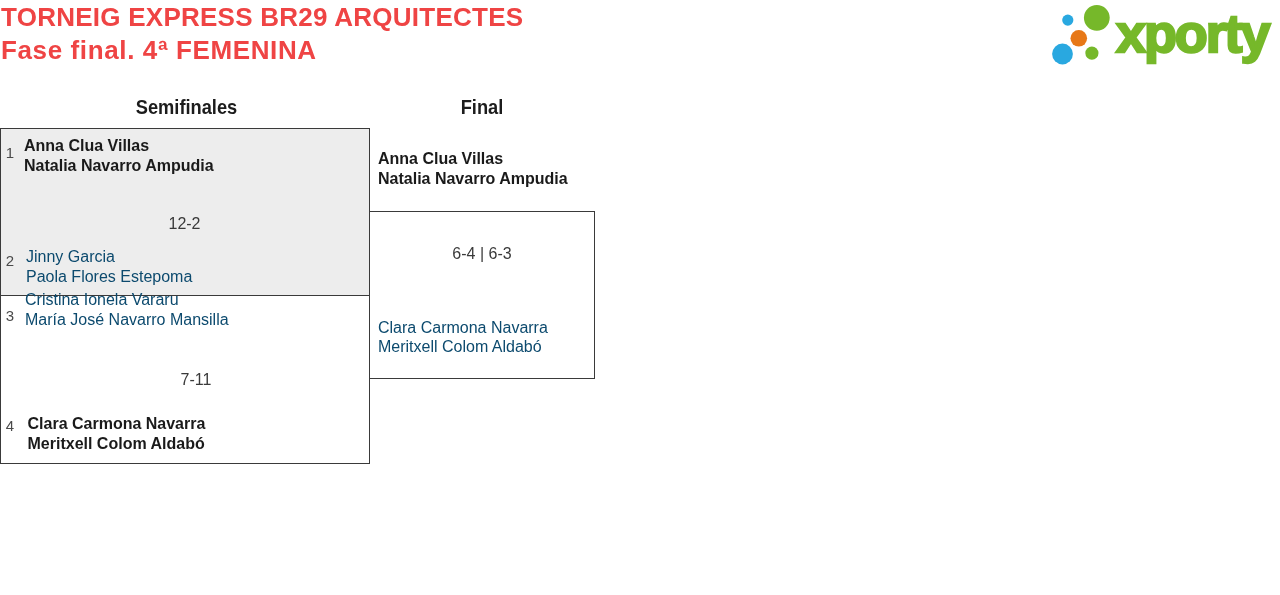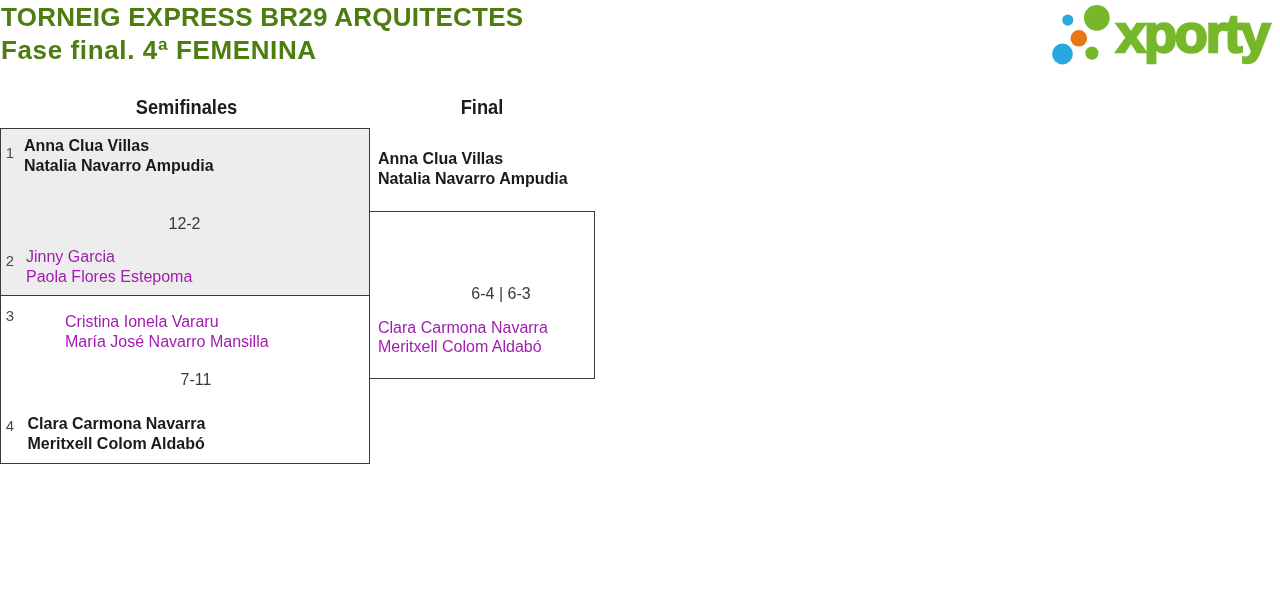--- a/index.html
+++ b/index.html
@@ -1,23 +1,23 @@
 <!DOCTYPE html>
 <html><head>
 <meta charset="utf-8">
 <style>
   * { margin:0; padding:0; box-sizing:border-box; }
   html,body { width:1280px; height:595px; background:#fff; overflow:hidden; }
   body { font-family:"Liberation Sans", sans-serif; position:relative; }
   .abs { position:absolute; }
-  .title { left:1px; top:1.3px; font-size:26px; line-height:33px; letter-spacing:0.25px; font-weight:bold; color:#4d7c0f; }
+  .title { left:1px; top:1.3px; font-size:26px; line-height:33px; letter-spacing:0.25px; font-weight:bold; color:#ef4444; }
   .hdr { font-size:21px; font-weight:bold; color:#1c1c1c; text-align:center; transform:scaleX(0.87); }
   .box { border:1.3px solid #3a3a3a; }
   .teamB { font-size:16px; font-weight:bold; color:#1a1a1a; line-height:19.7px; }
-  .teamR { font-size:16px; color:#a21caf; line-height:19.7px; }
+  .teamR { font-size:16px; color:#0c4a6e; line-height:19.7px; }
   .seed { font-size:15px; color:#4a4a4a; line-height:15px; width:14px; text-align:center; }
   .score { font-size:16px; color:#3a3a3a; line-height:19.7px; text-align:center; }
 </style>
 </head>
 <body>
   <div class="abs title">TORNEIG EXPRESS BR29 ARQUITECTES<br><span style="letter-spacing:0.62px;">Fase final. 4ª FEMENINA</span></div>
 
   <svg class="abs" style="left:1040px; top:0; width:240px; height:80px;" viewBox="0 0 240 80">
     <circle cx="27.8" cy="20.1" r="5.6" fill="#29a8e0"></circle>
     <circle cx="56.8" cy="17.8" r="12.9" fill="#76b82a"></circle>
@@ -37,20 +37,20 @@
 
   <div class="abs box" style="left:368.7px; top:210.7px; width:226.4px; height:168.7px;"></div>
 
   <div class="abs seed" style="left:3px; top:144.7px;">1</div>
   <div class="abs teamB" style="left:24px; top:135.9px;">Anna Clua Villas<br>Natalia Navarro Ampudia</div>
   <div class="abs score" style="left:0; top:202.5px; width:369px;margin-top:11px;">12-2</div>
   <div class="abs seed" style="left:3px; top:253.2px;">2</div>
   <div class="abs teamR" style="left:26px; top:247.3px;">Jinny Garcia<br>Paola Flores Estepoma</div>
 
   <div class="abs seed" style="left:3px; top:307.8px;">3</div>
-  <div class="abs teamR" style="left:25px; top:312px;margin-left:40px;">Cristina Ionela Vararu<br>María José Navarro Mansilla</div>
+  <div class="abs teamR" style="left:25px; top:290px;">Cristina Ionela Vararu<br>María José Navarro Mansilla</div>
   <div class="abs score" style="left:0; top:369.6px; width:369px;padding-left:23px;">7-11</div>
   <div class="abs seed" style="left:3px; top:418.3px;">4</div>
   <div class="abs teamB" style="left:27.5px; top:414px;">Clara Carmona Navarra<br>Meritxell Colom Aldabó</div>
 
   <div class="abs teamB" style="left:378px; top:149px;">Anna Clua Villas<br>Natalia Navarro Ampudia</div>
-  <div class="abs score" style="left:388px; top:244.4px; width:226px;margin-top:40px;">6-4 | 6-3</div>
+  <div class="abs score" style="left:369px; top:244.4px; width:226px;">6-4 | 6-3</div>
   <div class="abs teamR" style="left:378px; top:317.6px;">Clara Carmona Navarra<br>Meritxell Colom Aldabó</div>
 
 </body></html>

